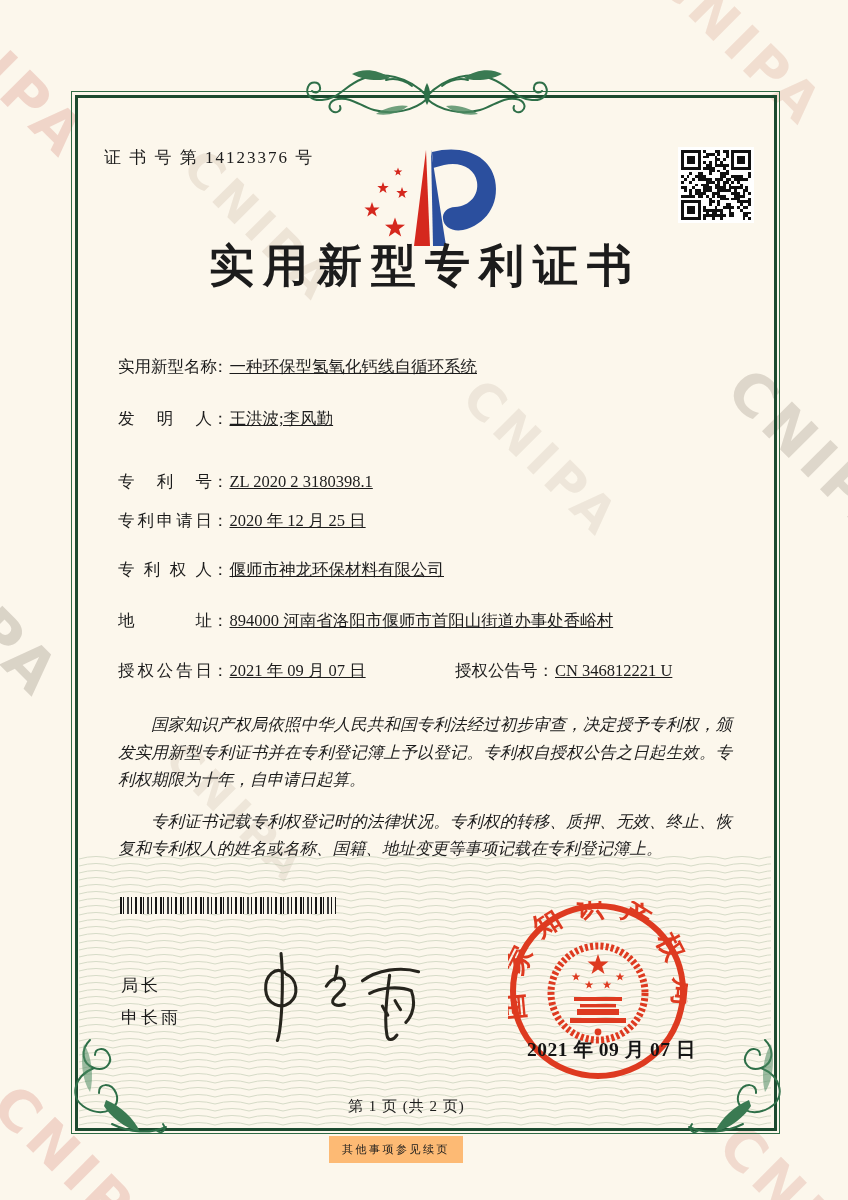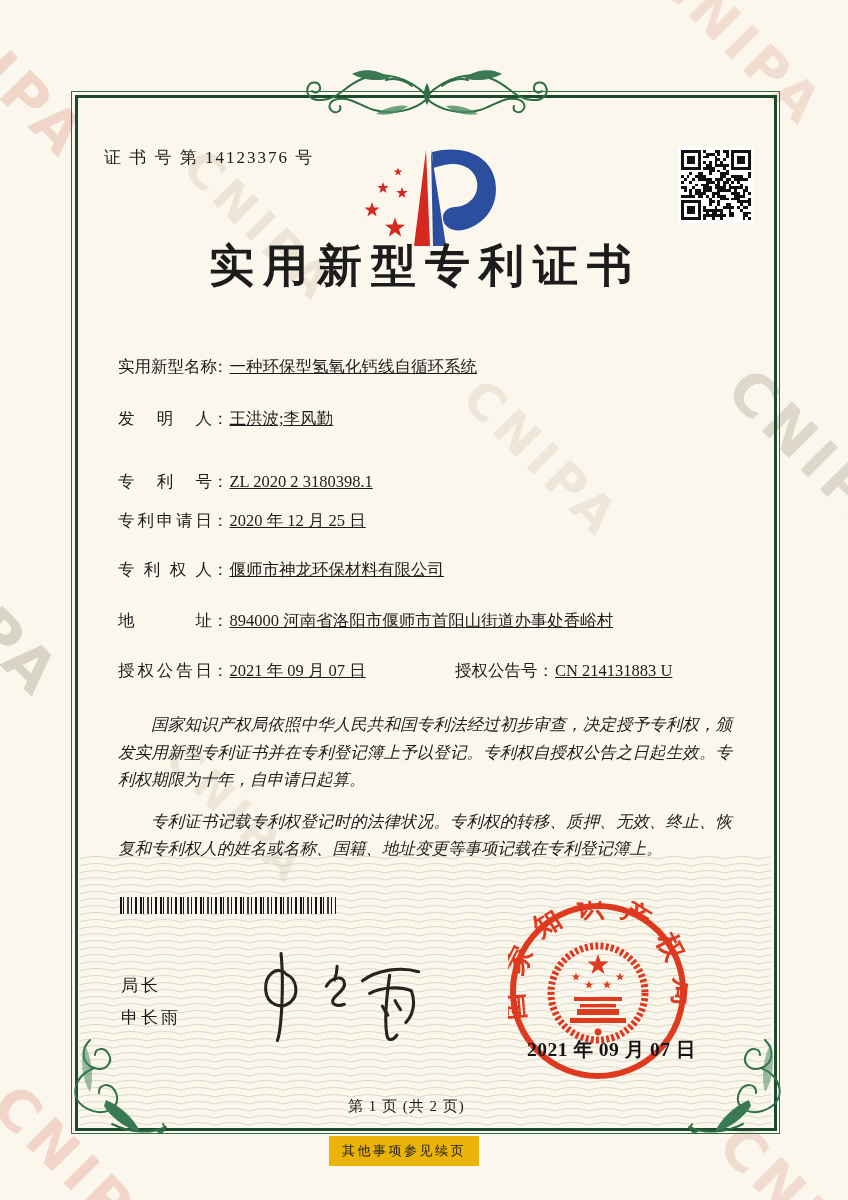--- a/index.html
+++ b/index.html
@@ -33,21 +33,21 @@
       #161616 0 2px,#f8f5ec 2px 3px,#161616 3px 4px,#f8f5ec 4px 7px,
       #3c3c3c 7px 9px,#f8f5ec 9px 11px,#161616 11px 12px,#f8f5ec 12px 15px,
       #161616 15px 17px,#f8f5ec 17px 20px);}
   #dir-title{left:121px;top:974px;font-size:17px;letter-spacing:3px;z-index:4;}
   #dir-name{left:121px;top:1006px;font-size:17px;letter-spacing:3px;z-index:4;}
   #signature{left:248px;top:950px;z-index:4;}
   #seal{left:508px;top:901px;z-index:5;}
   #seal-date{left:527px;top:1036px;font-size:19.5px;font-weight:bold;letter-spacing:.5px;
              color:#141414;z-index:6;}
   #page-info{left:348px;top:1097px;font-size:15px;letter-spacing:1px;z-index:3;}
-  #note{left:329px;top:1136px;background:#eab308;padding:6px 13px;font-size:13px;
+  #note{left:329px;top:1136px;background:#fdba74;padding:6px 13px;font-size:11px;
         letter-spacing:2.5px;z-index:3;}
   #orn-top{left:292px;top:66px;z-index:3;}
   #orn-bl{left:54px;top:1038px;z-index:4;}
   #orn-br{left:686px;top:1038px;z-index:4;}
   
   .wm{position:absolute;font-family:"DejaVu Sans","Liberation Sans",sans-serif;font-weight:bold;
       transform-origin:0 0;transform:rotate(45deg);white-space:nowrap;z-index:0;letter-spacing:6px;}
   #wm-tl{left:-58px;top:-35px;font-size:58px;color:rgba(222,157,145,.38);}
   #wm-tr{left:688px;top:-55px;font-size:54px;color:rgba(224,186,168,.40);}
   #wm-rm{left:762px;top:355px;font-size:58px;color:rgba(182,172,158,.42);}
@@ -429,21 +429,21 @@
       <span class="lbl">专利权人</span><span class="colon">：</span><span class="val">偃师市神龙环保材料有限公司</span>
     </div>
     <div class="row r5">
       <span class="lbl">地址</span><span class="colon">：</span><span class="val">894000 河南省洛阳市偃师市首阳山街道办事处香峪村</span>
     </div>
     <div class="row r6">
       <span>
         <span class="lbl">授权公告日</span><span class="colon">：</span><span class="val">2021 年 09 月 07 日</span>
       </span>
       <span id="grant2">
-        <span>授权公告号</span><span>：</span><span class="val">CN 214131883 U</span>
+        <span>授权公告号</span><span>：</span><span class="val">CN 346812221 U</span>
       </span>
     </div>
   </div>
 
   <div class="abs" id="body">
     <p>国家知识产权局依照中华人民共和国专利法经过初步审查，决定授予专利权，颁发实用新型专利证书并在专利登记簿上予以登记。专利权自授权公告之日起生效。专利权期限为十年，自申请日起算。</p>
     <p>专利证书记载专利权登记时的法律状况。专利权的转移、质押、无效、终止、恢复和专利权人的姓名或名称、国籍、地址变更等事项记载在专利登记簿上。</p>
   </div>
 
   <div class="abs" id="barcode"></div>

